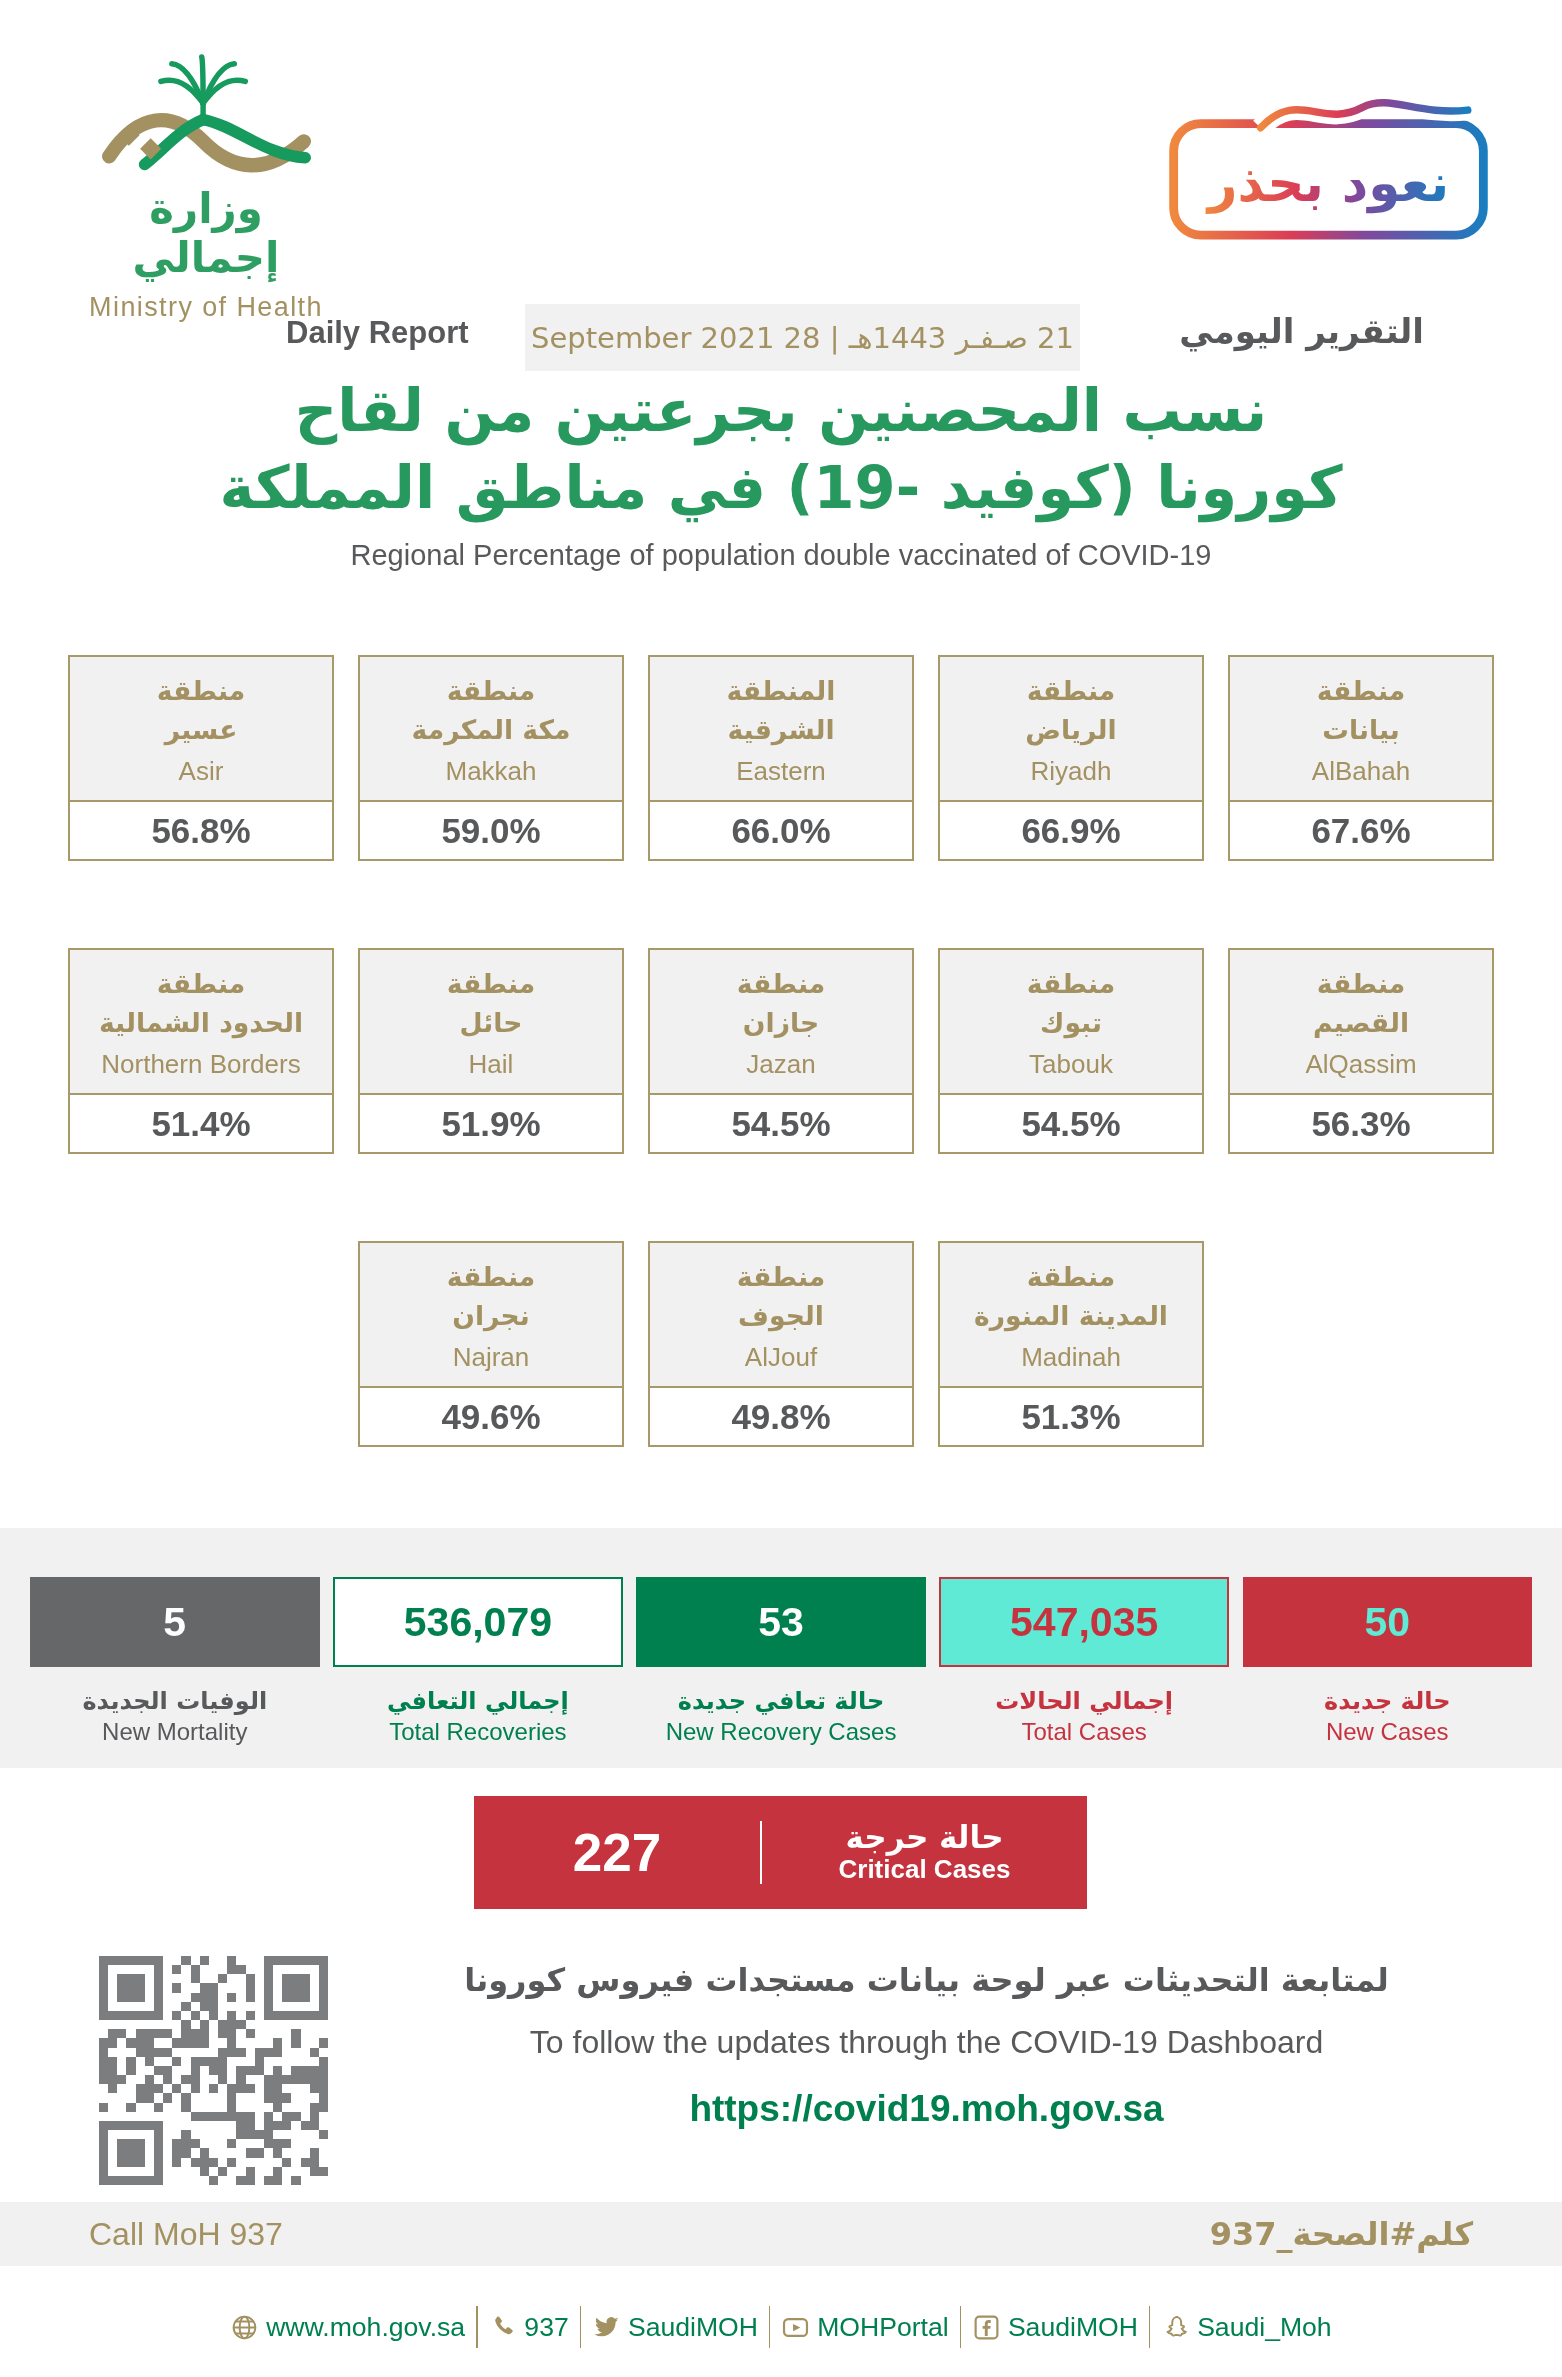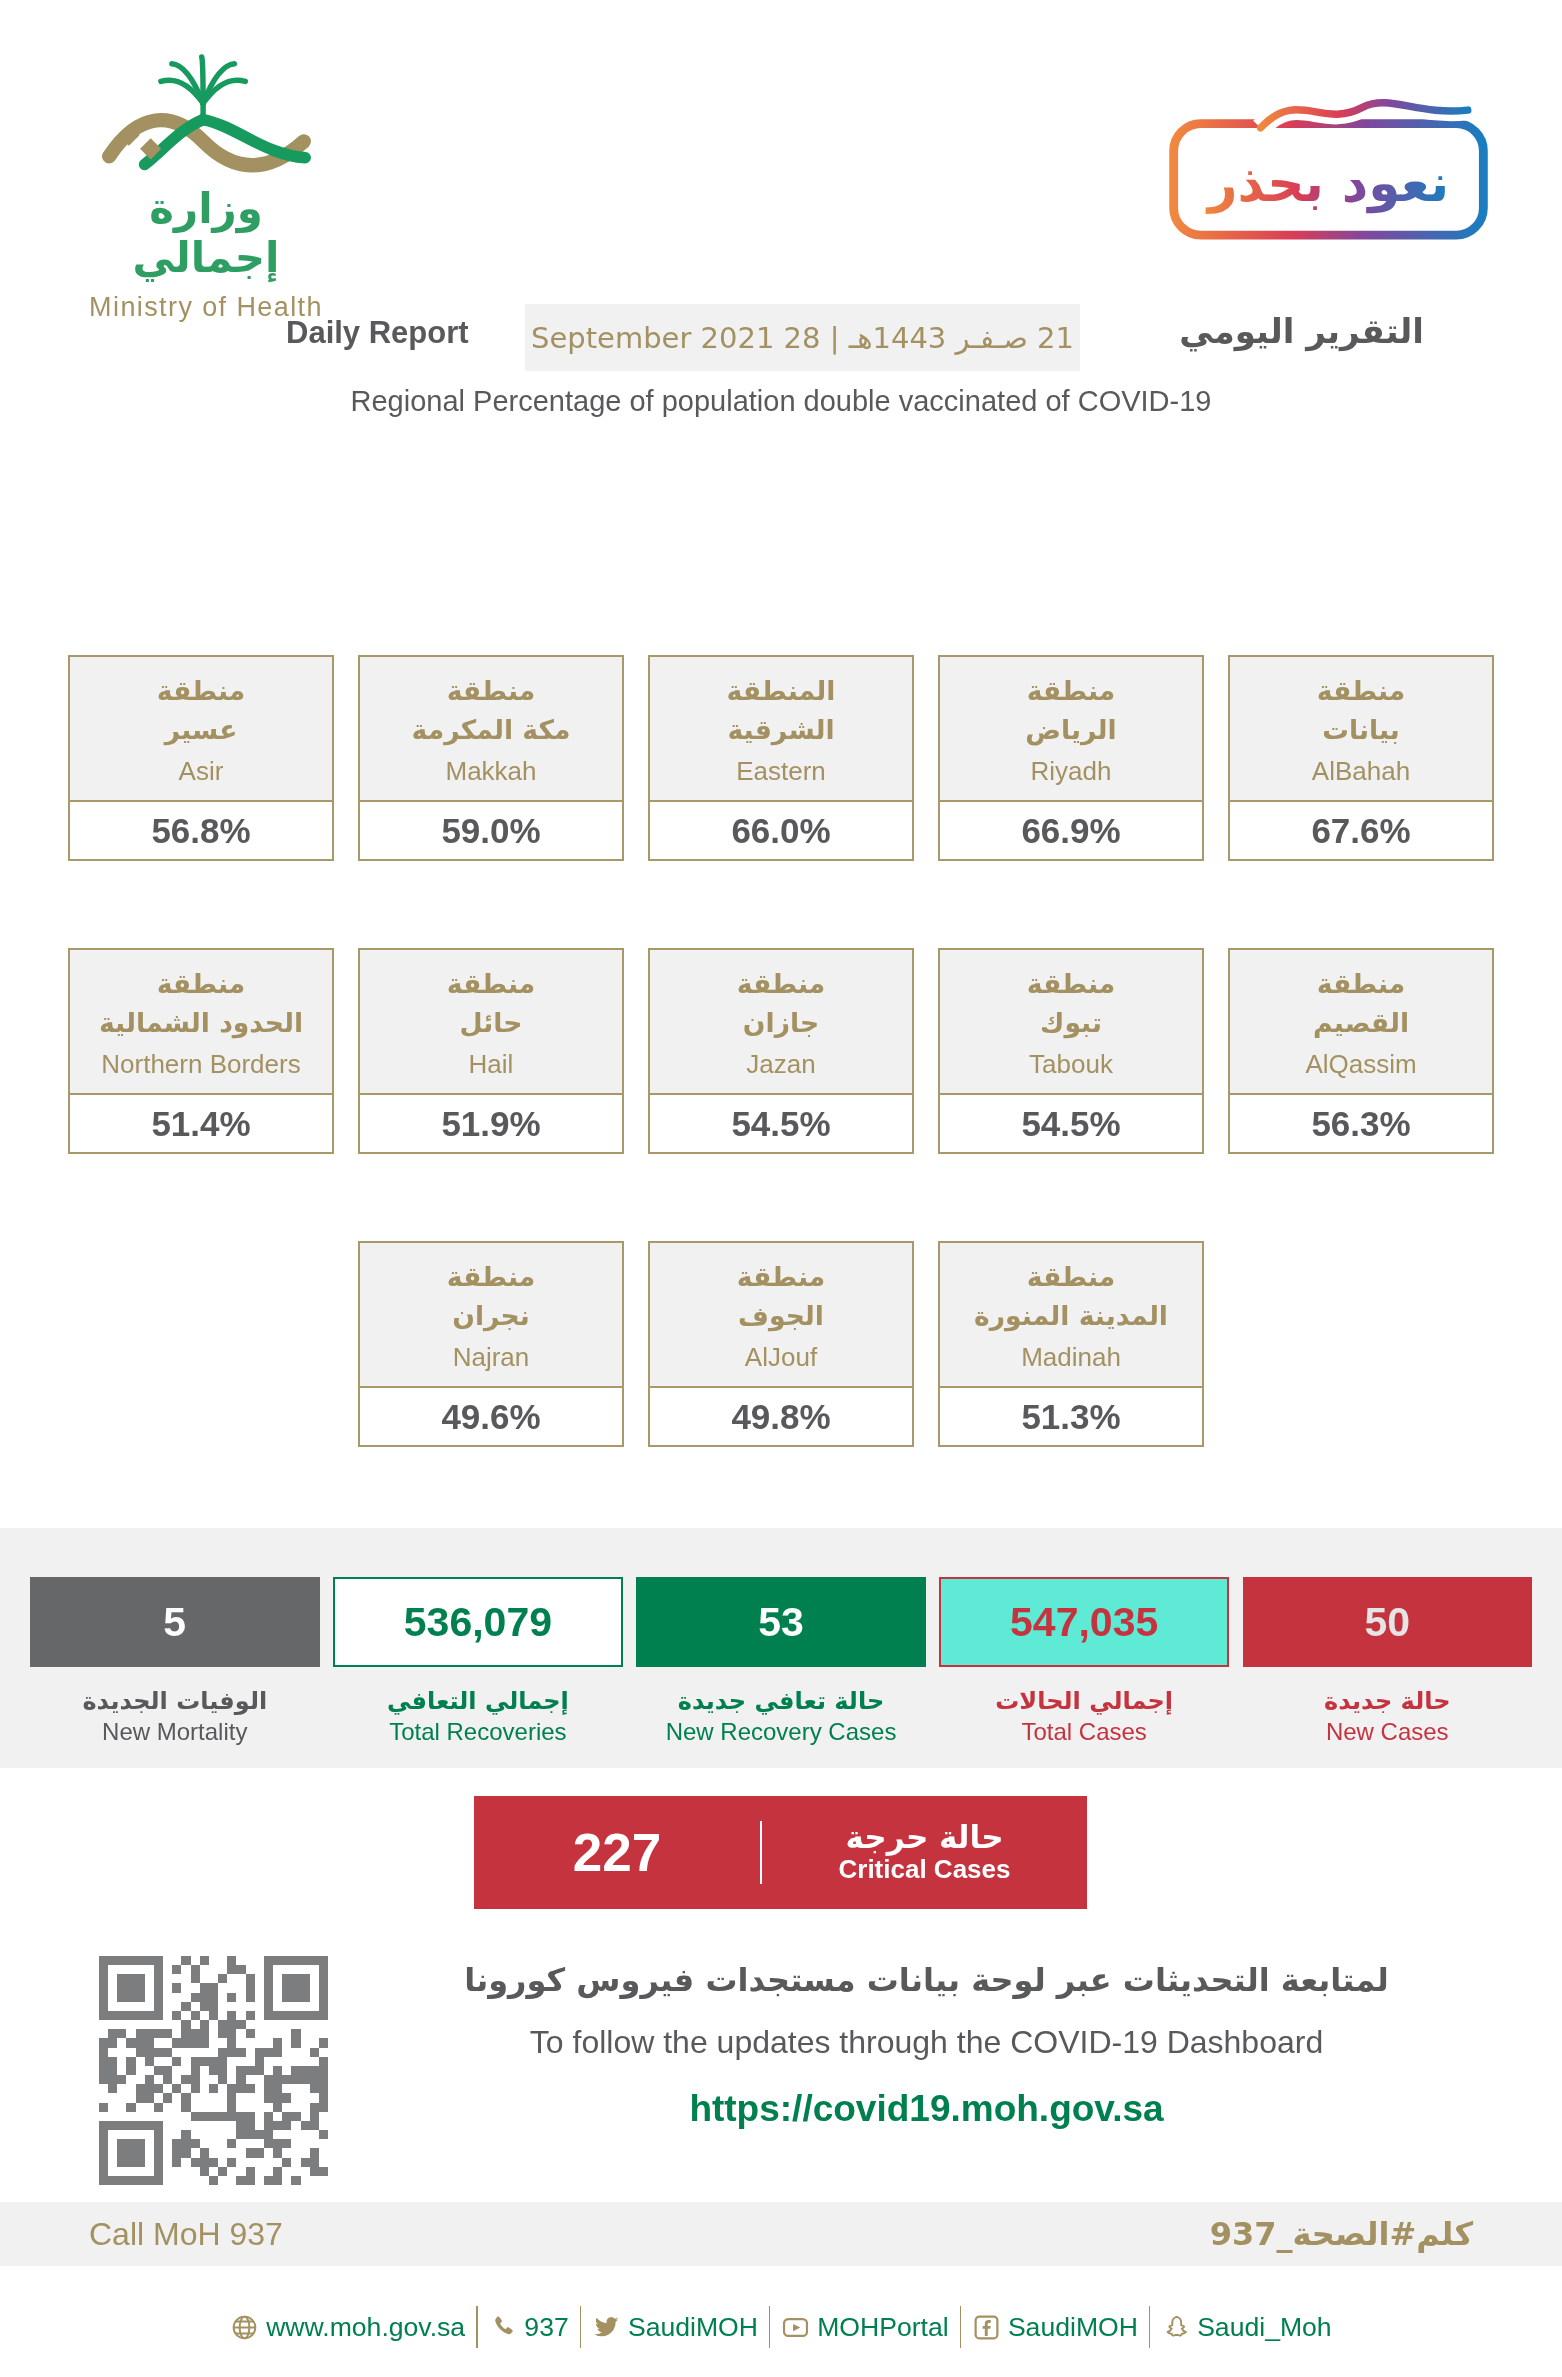--- a/index.html
+++ b/index.html
@@ -44,21 +44,21 @@
   .stats{position:absolute;top:1528px;left:0;width:100%;height:240px;background:#f1f1f2;
          box-sizing:border-box;padding:49px 30px 0;display:flex;gap:13.6px;}
   .stat{flex:1;text-align:center;}
   .stat-box{height:90px;display:flex;align-items:center;justify-content:center;
             font-size:41px;font-weight:bold;box-sizing:border-box;}
   .o-gray{background:#fff;border:2px solid #939598;color:#58595b;}
   .s-gray{background:#666768;color:#fff;}
   .o-green{background:#fff;border:2px solid #00804f;color:#00804f;}
   .s-green{background:#00804f;color:#fff;}
   .o-red{background:#5eead4;border:2px solid #c5333f;color:#c5333f;}
-  .s-red{background:#c5333f;color:#e5e5e5;}
+  .s-red{background:#c5333f;color:#5eead4;}
   .stat-ar{direction:rtl;font-size:24px;font-weight:bold;margin-top:20.4px;
            font-family:"DejaVu Sans","Liberation Sans",sans-serif;}
   .stat-en{font-size:24px;margin-top:2.7px;}
   .c-gray{color:#58595b}.c-green{color:#00804f}.c-red{color:#c5333f}
 
   
   .critical{position:absolute;top:1796px;left:calc(50% - 307px);width:613px;height:113px;
             background:#c5333f;display:flex;align-items:center;color:#fff;}
   .crit-num{width:286px;text-align:center;font-size:53px;font-weight:bold;}
   .crit-div{width:2px;height:63px;background:#fff;}
@@ -130,20 +130,24 @@
     </svg>
   </div>
 
   <div class="report-row">
     <div class="daily-en">Daily Report</div>
     <div class="date-box">21 صـفـر 1443هـ | 28 September 2021</div>
     <div class="daily-ar">التقرير اليومي</div>
   </div>
 
   <div class="title">
+    <div class="title-ar">
+      <span>نسب المحصنين بجرعتين من لقاح</span><br>
+      <span>كورونا (كوفيد -19) في مناطق المملكة</span>
+    </div>
     <div class="title-en">Regional Percentage of population double vaccinated of COVID-19</div>
   </div>
 
   <div class="cards row1">
     <div class="card">
       <div class="card-top">
         <div class="card-ar"><span>منطقة</span><br><span>عسير</span></div>
         <div class="card-en">Asir</div>
       </div>
       <div class="card-val">56.8%</div>

